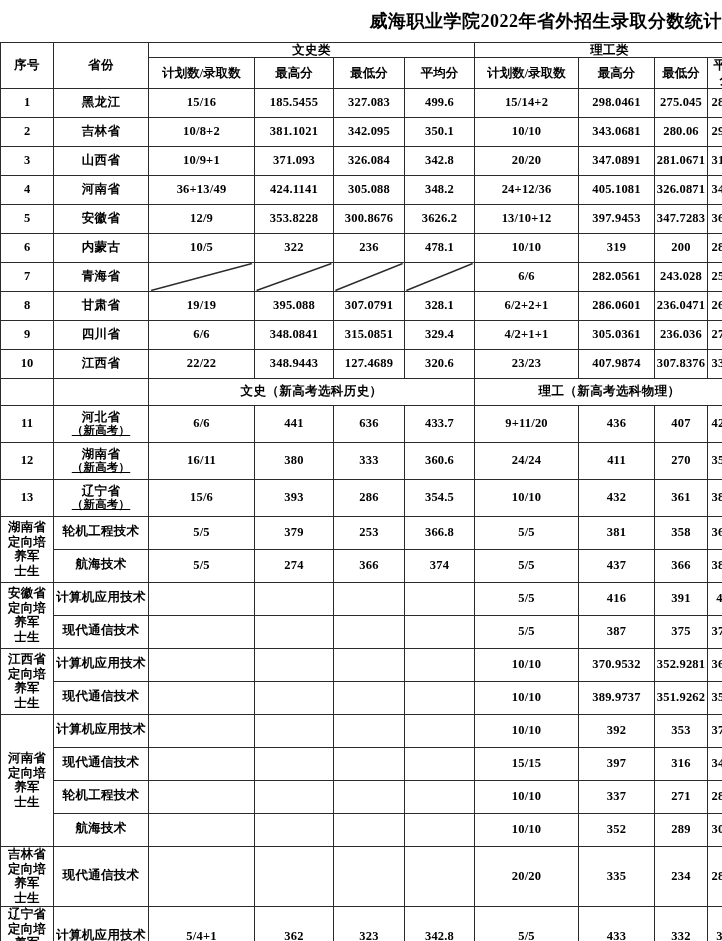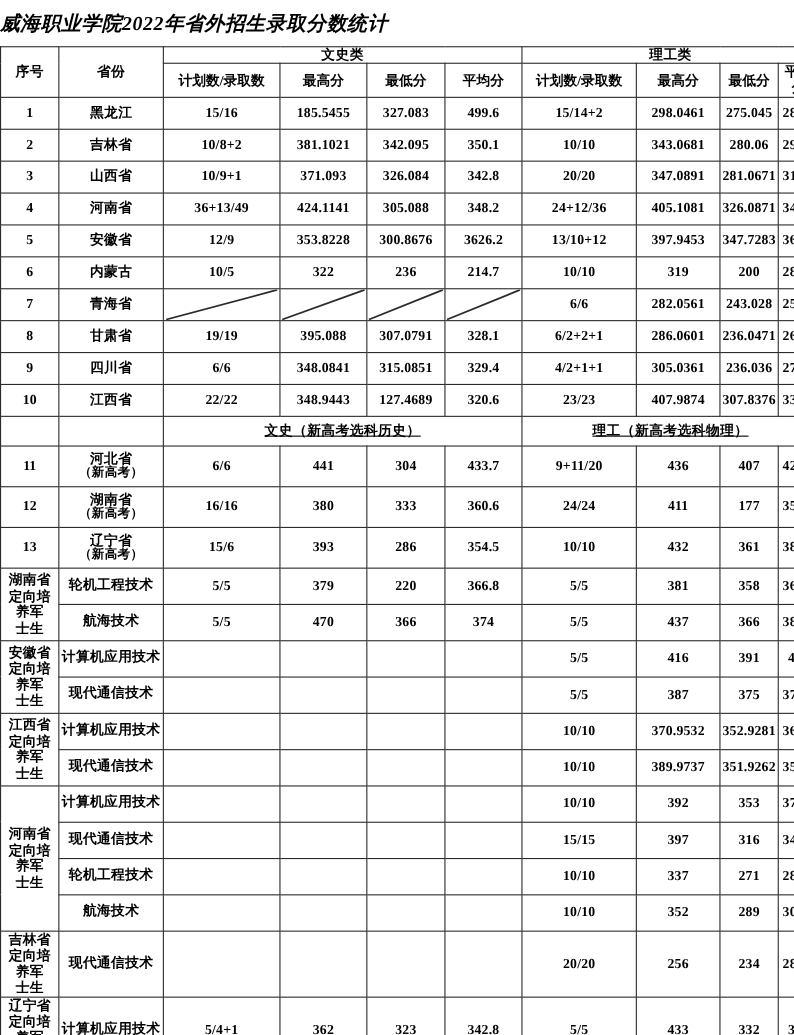--- a/index.html
+++ b/index.html
@@ -14,28 +14,27 @@
     color: #000000;
     overflow: hidden;
   }
   .page {
     position: relative;
     width: 722px;
     height: 941px;
     box-sizing: border-box;
   }
   .title {
-    text-align: left;
+    text-align: right;
     font-size: 18px;
     font-weight: bold;
     letter-spacing: 0.5px;
     padding-top: 10px;
     padding-bottom: 9px;
     line-height: 1.25;
-    font-style: italic;
   }
   table.sheet {
     border-collapse: collapse;
     table-layout: fixed;
     width: 676px;
     margin: 0 auto;
     border: 1.6px solid #1a1a1a;
   }
   table.sheet td, table.sheet th {
     border: 1px solid #2b2b2b;
@@ -70,39 +69,39 @@
     letter-spacing: 0.3px;
   }
   td.idx {
     font-size: 12.8px;
     font-weight: bold;
   }
   td.sectionband {
     font-size: 12.8px;
     font-weight: bold;
     letter-spacing: 0.4px;
-    text-decoration: underline;
   }
   td.group {
     font-size: 12.4px;
     font-weight: bold;
     line-height: 1.25;
     letter-spacing: 0.2px;
   }
   td.major {
     font-size: 12.5px;
     font-weight: bold;
     letter-spacing: 0.3px;
     font-family: Liberation Mono, monospace;
   }
   .small2 {
     display: block;
     font-size: 11.4px;
     line-height: 1.2;
     font-weight: bold;
+    text-decoration: underline;
   }
   
   td.diag {
     position: relative;
     padding: 0;
   }
   td.diag svg {
     display: block;
     width: 100%;
     height: 100%;
@@ -212,21 +211,21 @@
           <td class="num">397.9453</td>
           <td class="num">347.7283</td>
           <td class="num">369.1</td>
         </tr>
         <tr class="r1">
           <td class="idx">6</td>
           <td class="prov">内蒙古</td>
           <td class="plan">10/5</td>
           <td class="num">322</td>
           <td class="num">236</td>
-          <td class="num">214.7</td>
+          <td class="num">478.1</td>
           <td class="plan">10/10</td>
           <td class="num">319</td>
           <td class="num">200</td>
           <td class="num">282.6</td>
         </tr>
         <tr class="r1">
           <td class="idx">7</td>
           <td class="prov">青海省</td>
           <td class="diag">
             <svg preserveAspectRatio="none" viewBox="0 0 100 100">
@@ -293,67 +292,67 @@
           <td class=""></td>
           <td class=""></td>
           <td class="sectionband" colspan="4">文史（新高考选科历史）</td>
           <td class="sectionband" colspan="4">理工（新高考选科物理）</td>
         </tr>
         <tr class="rnew">
           <td class="idx">11</td>
           <td class="prov"><span>河北省</span><span class="small2">（新高考）</span></td>
           <td class="plan">6/6</td>
           <td class="num">441</td>
-          <td class="num">304</td>
+          <td class="num">636</td>
           <td class="num">433.7</td>
           <td class="plan">9+11/20</td>
           <td class="num">436</td>
           <td class="num">407</td>
           <td class="num">421.1</td>
         </tr>
         <tr class="rnew">
           <td class="idx">12</td>
           <td class="prov"><span>湖南省</span><span class="small2">（新高考）</span></td>
-          <td class="plan">16/16</td>
+          <td class="plan">16/11</td>
           <td class="num">380</td>
           <td class="num">333</td>
           <td class="num">360.6</td>
           <td class="plan">24/24</td>
           <td class="num">411</td>
-          <td class="num">177</td>
+          <td class="num">270</td>
           <td class="num">351.8</td>
         </tr>
         <tr class="rnew">
           <td class="idx">13</td>
           <td class="prov"><span>辽宁省</span><span class="small2">（新高考）</span></td>
           <td class="plan">15/6</td>
           <td class="num">393</td>
           <td class="num">286</td>
           <td class="num">354.5</td>
           <td class="plan">10/10</td>
           <td class="num">432</td>
           <td class="num">361</td>
           <td class="num">385.2</td>
         </tr>
         <tr class="rmil">
           <td class="group" rowspan="2">湖南省<br>定向培养军<br>士生</td>
           <td class="major">轮机工程技术</td>
           <td class="plan">5/5</td>
           <td class="num">379</td>
-          <td class="num">220</td>
+          <td class="num">253</td>
           <td class="num">366.8</td>
           <td class="plan">5/5</td>
           <td class="num">381</td>
           <td class="num">358</td>
           <td class="num">368.4</td>
         </tr>
         <tr class="rmil">
           <td class="major">航海技术</td>
           <td class="plan">5/5</td>
-          <td class="num">470</td>
+          <td class="num">274</td>
           <td class="num">366</td>
           <td class="num">374</td>
           <td class="plan">5/5</td>
           <td class="num">437</td>
           <td class="num">366</td>
           <td class="num">389.2</td>
         </tr>
         <tr class="rmil">
           <td class="group" rowspan="2">安徽省<br>定向培养军<br>士生</td>
           <td class="major">计算机应用技术</td>
@@ -446,21 +445,21 @@
           <td class="num">307.9</td>
         </tr>
         <tr class="rmil">
           <td class="group" rowspan="1">吉林省<br>定向培养军<br>士生</td>
           <td class="major">现代通信技术</td>
           <td class="plan"></td>
           <td class="num"></td>
           <td class="num"></td>
           <td class="num"></td>
           <td class="plan">20/20</td>
-          <td class="num">256</td>
+          <td class="num">335</td>
           <td class="num">234</td>
           <td class="num">283.4</td>
         </tr>
         <tr class="rmil">
           <td class="group" rowspan="1">辽宁省<br>定向培养军<br>士生</td>
           <td class="major">计算机应用技术</td>
           <td class="plan">5/4+1</td>
           <td class="num">362</td>
           <td class="num">323</td>
           <td class="num">342.8</td>

